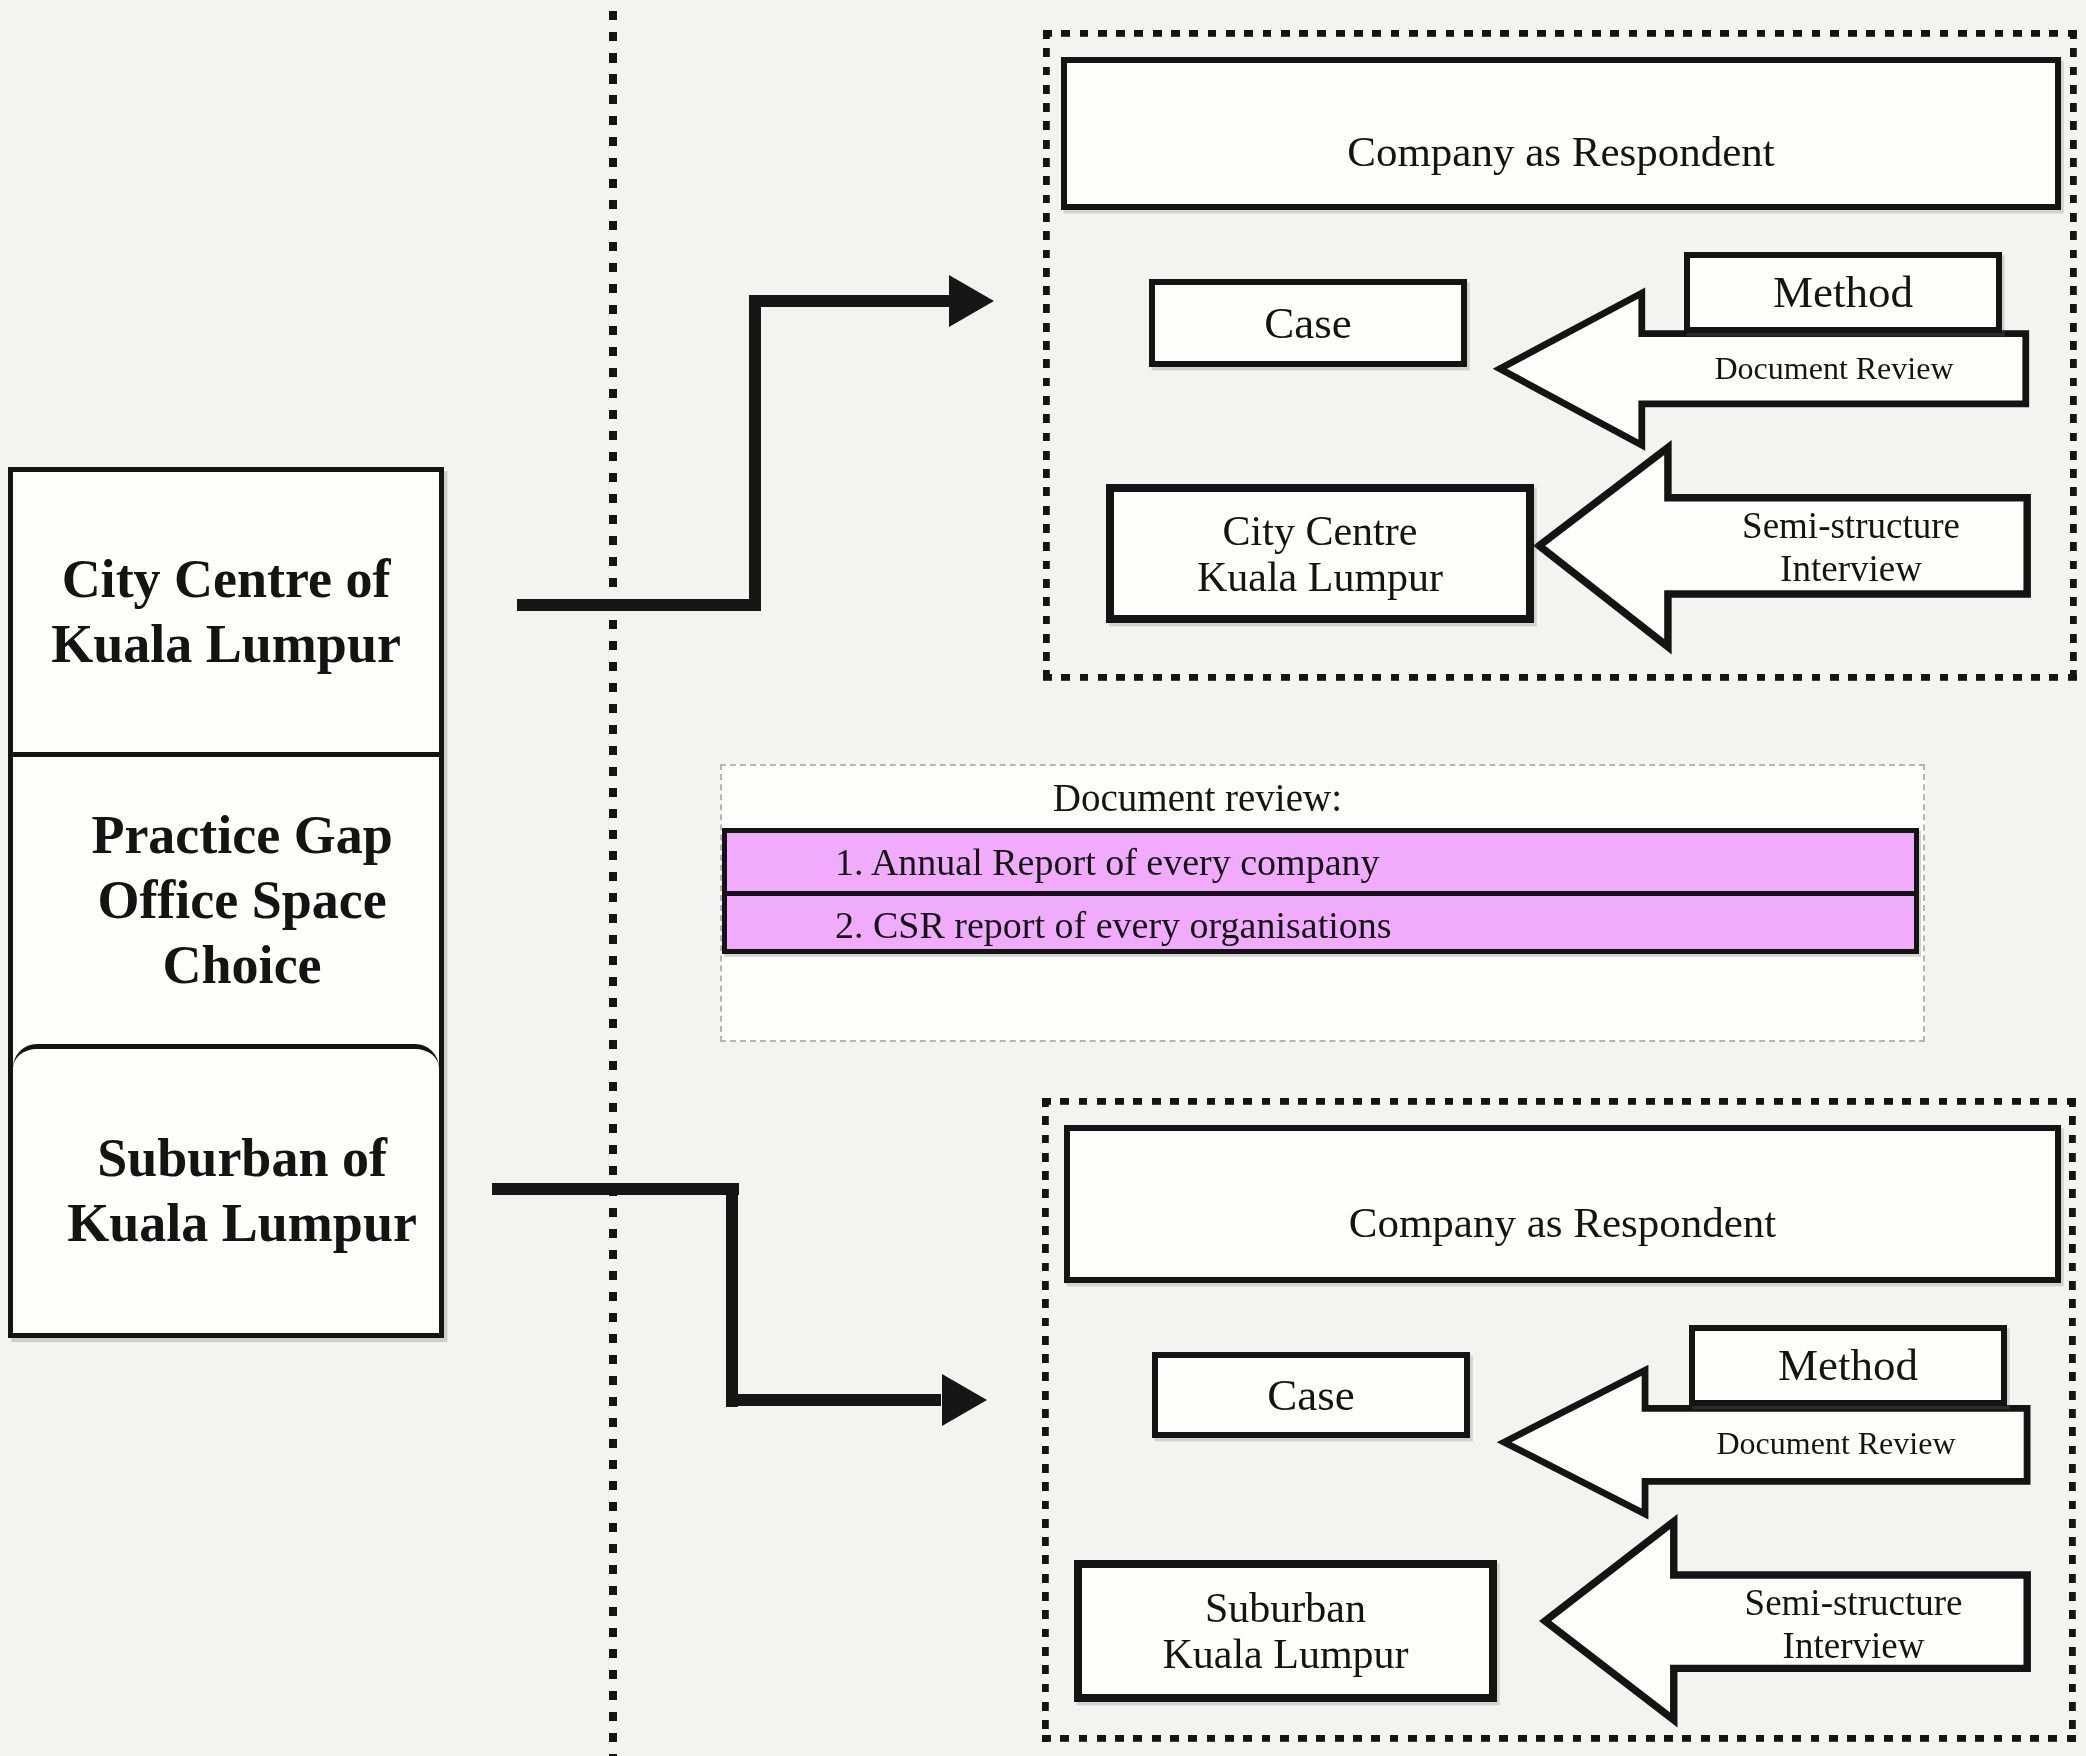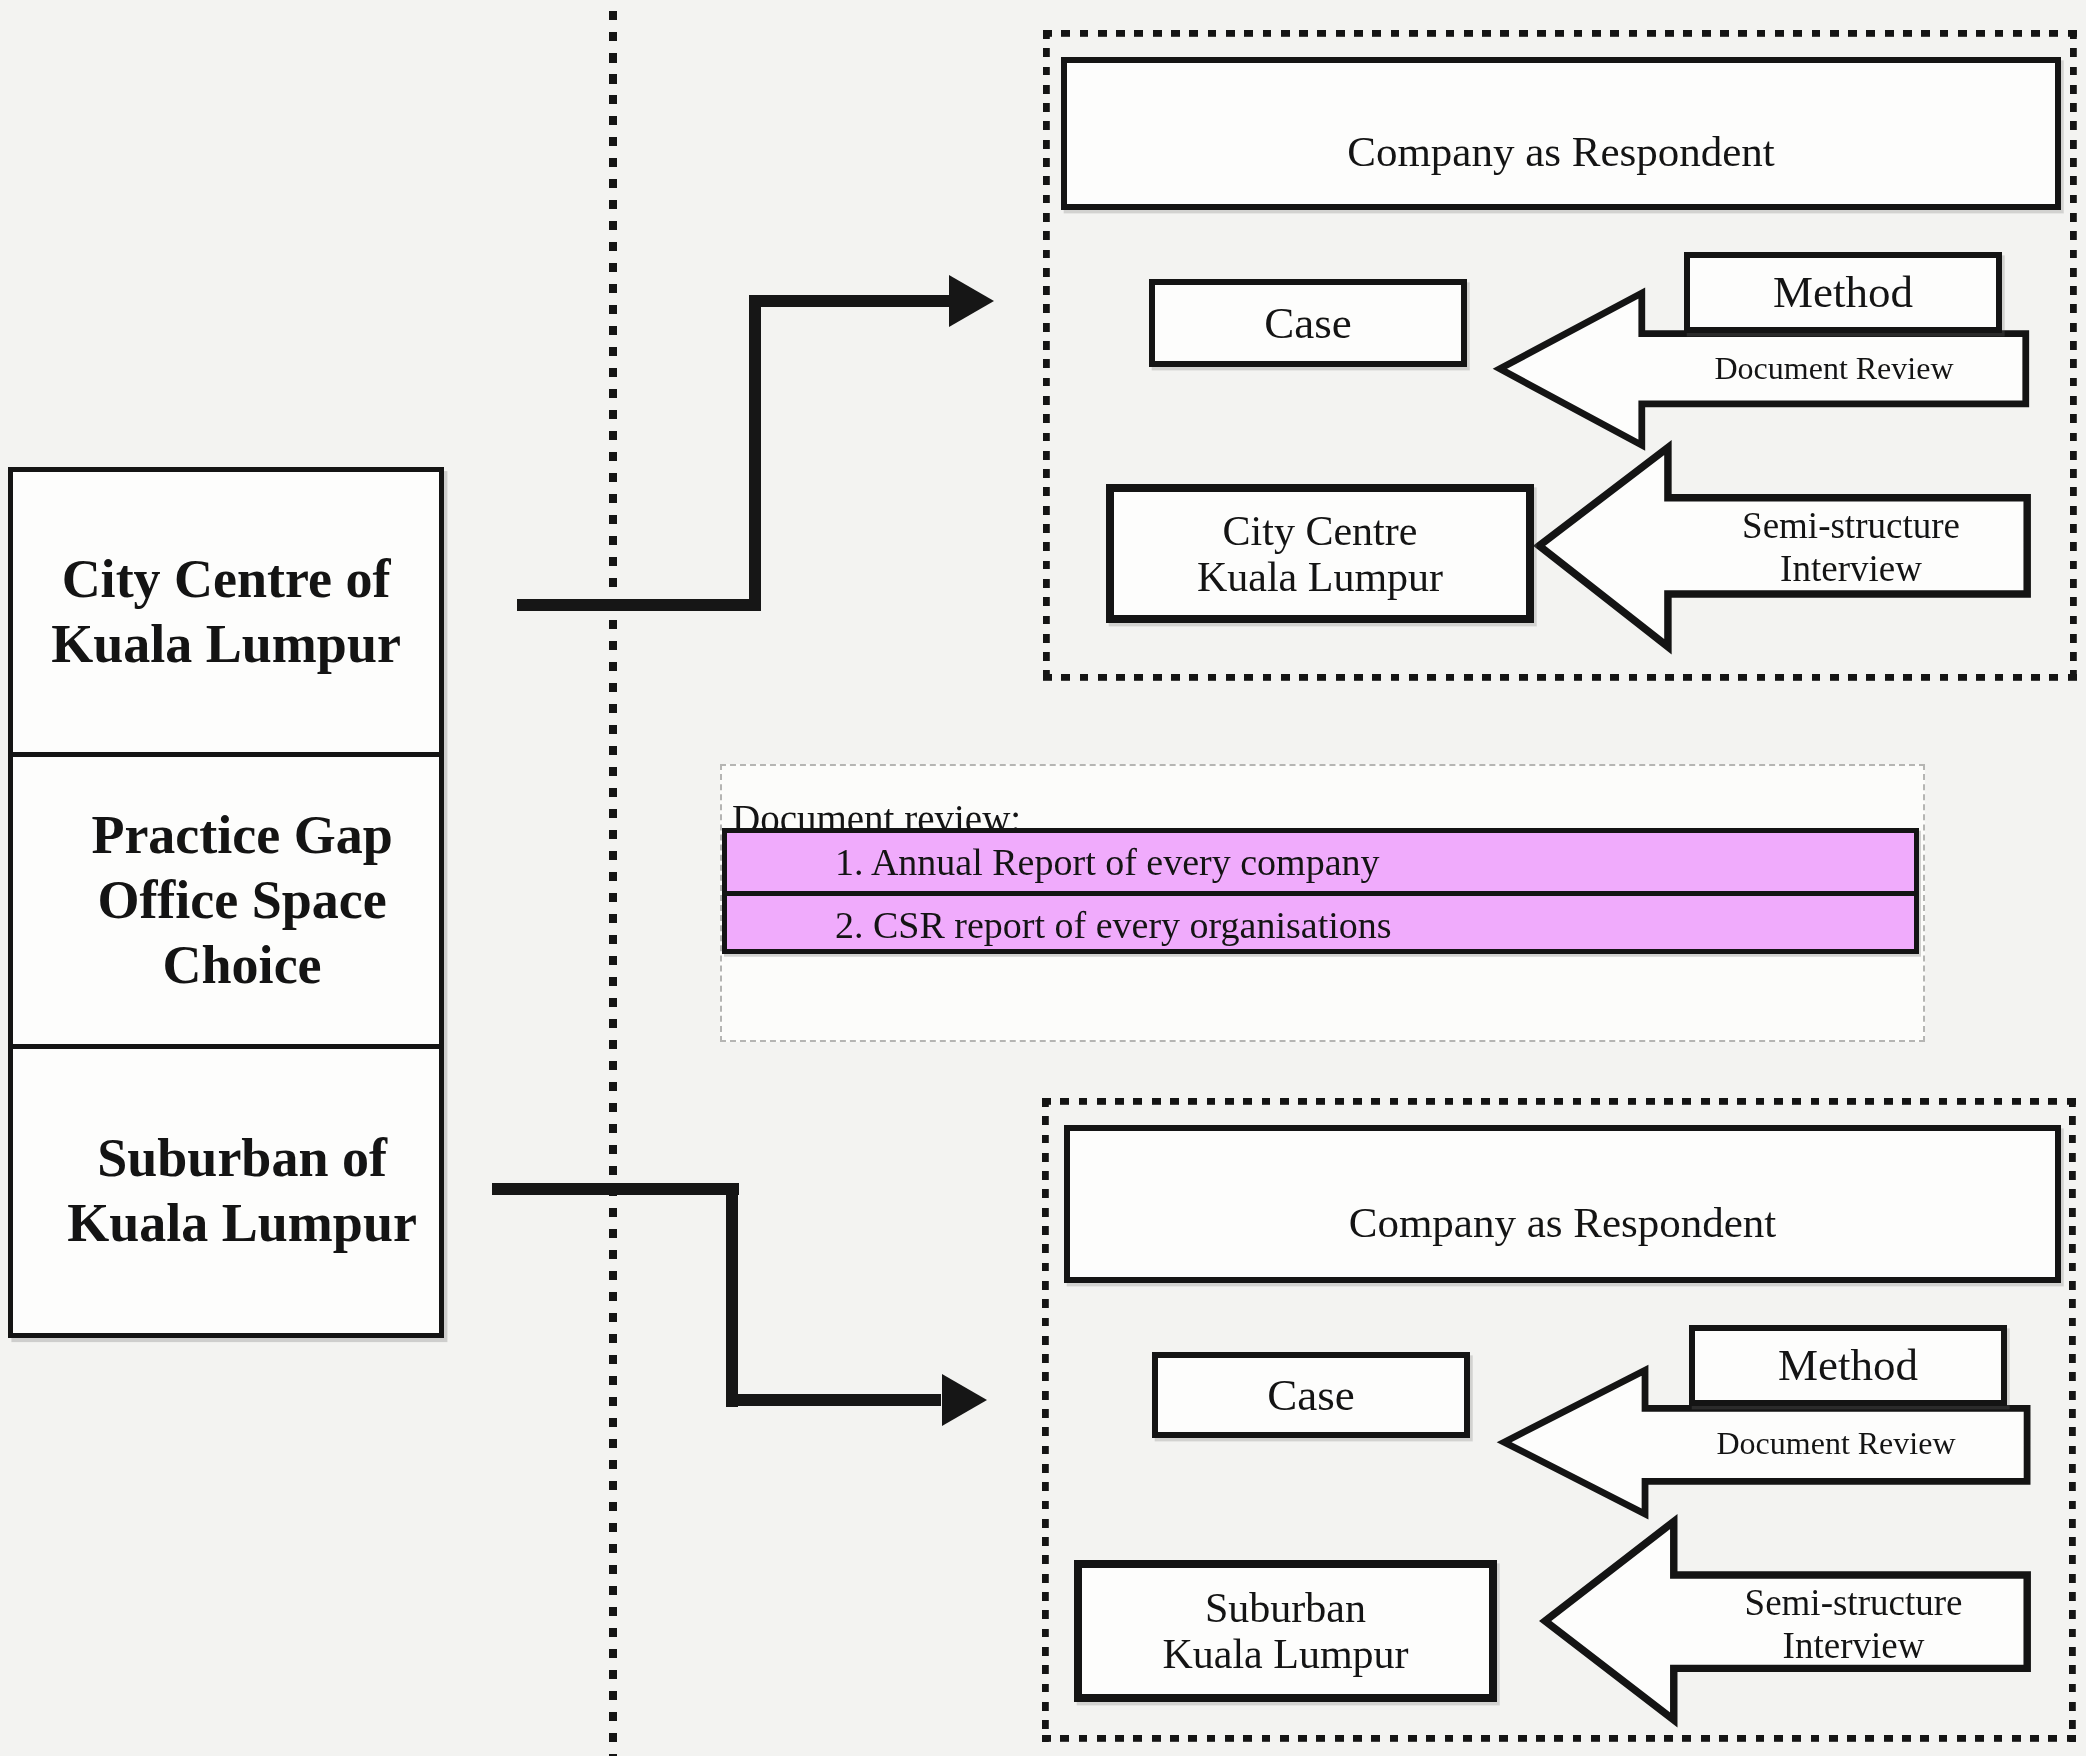--- a/index.html
+++ b/index.html
@@ -52,21 +52,21 @@
   .left-sec {
     display: flex; align-items: center; justify-content: center;
     text-align: center;
     font-weight: 700;
     font-size: 54px;
     line-height: 65px;
   }
   .left-sec + .left-sec { border-top: 5.4px solid #141414; padding-left: 32px; }
   .sec1 { height: 280px; }
   .sec2 { height: 292px; }
-  .sec3 { flex: 1; }
+  .sec3 { flex: 1; border-radius: 24px; }
 
   
   .stroke { background: #161616; }
   .tri-right {
     width: 0; height: 0;
     border-top: 26.4px solid transparent;
     border-bottom: 26.4px solid transparent;
     border-left: 45px solid #161616;
   }
 
@@ -78,22 +78,22 @@
   .arrow-lbl { font-size: 32px; line-height: 47px; }
   .semi-lbl { font-size: 37px; line-height: 43px; }
 
   
   .dr-outer {
     left: 720px; top: 764px; width: 1205px; height: 278px;
     background: #fcfcfa;
     border: 2px dashed #b5b5b3;
   }
   .dr-title {
-    left: 732px; top: 793px; width: 610px; height: 51px;
-    font-size: 39px; line-height: 51px;
+    left: 732px; top: 772px; width: 610px; height: 51px;
+    font-size: 39px; line-height: 51px; text-align: right;
   }
   .dr-rows {
     left: 722px; top: 828px; width: 1197px;
     background: #fdfdfc;
     border: 5.4px solid #141414;
     box-shadow: 2px 2.7px 0 rgba(110,110,110,0.3);
   }
   .dr-row {
     height: 58px;
     font-size: 38px; line-height: 58px;

